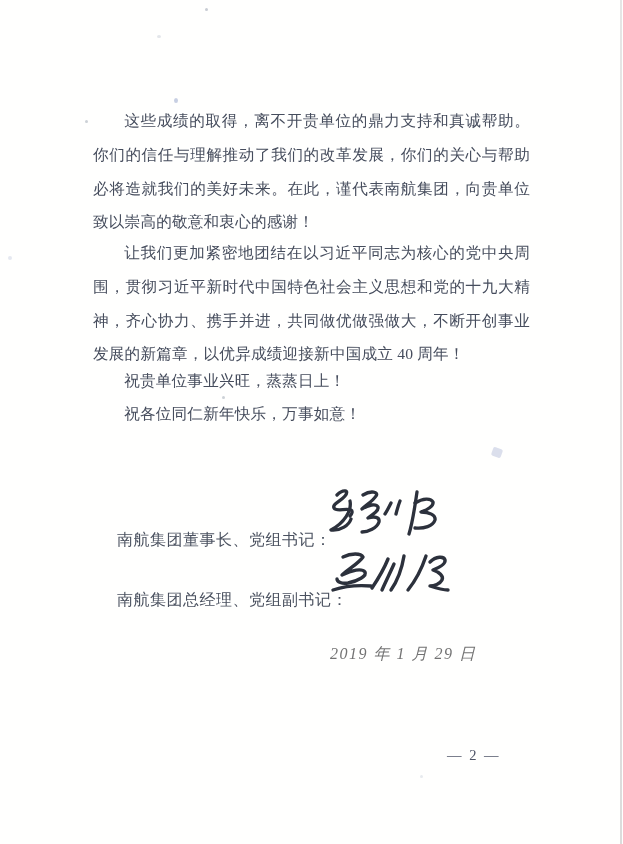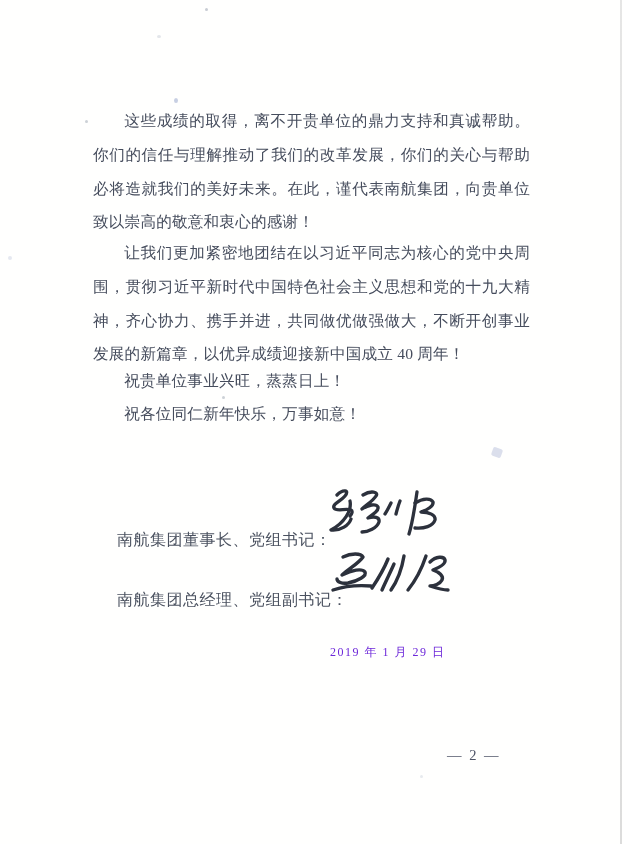--- a/index.html
+++ b/index.html
@@ -37,22 +37,22 @@
   }
   .sig-svg { position:absolute; }
   .sig-svg path {
     fill:none;
     stroke:#2c313c;
     stroke-linecap:round;
     stroke-linejoin:round;
   }
   .date-line {
     position:absolute; left:330px; top:644px;
-    font-size:12px; letter-spacing:1.5px;
-    color:#6d28d9; white-space:nowrap;
+    font-size:16px; letter-spacing:1.5px;
+    color:#737373; white-space:nowrap;font-style:italic;
   }
   .page-number {
     position:absolute; left:447px; top:747px;
     font-size:14.5px; letter-spacing:2px;
     color:#4d5366; white-space:nowrap;
   }
   
   .speck { position:absolute; border-radius:50%; }
   .sp1 { left:205px; top:8px;  width:3px; height:3px; background:#9aa3b0; opacity:.55; }
   .sp2 { left:157px; top:35px; width:4px; height:3px; background:#b9c0cc; opacity:.4; }

